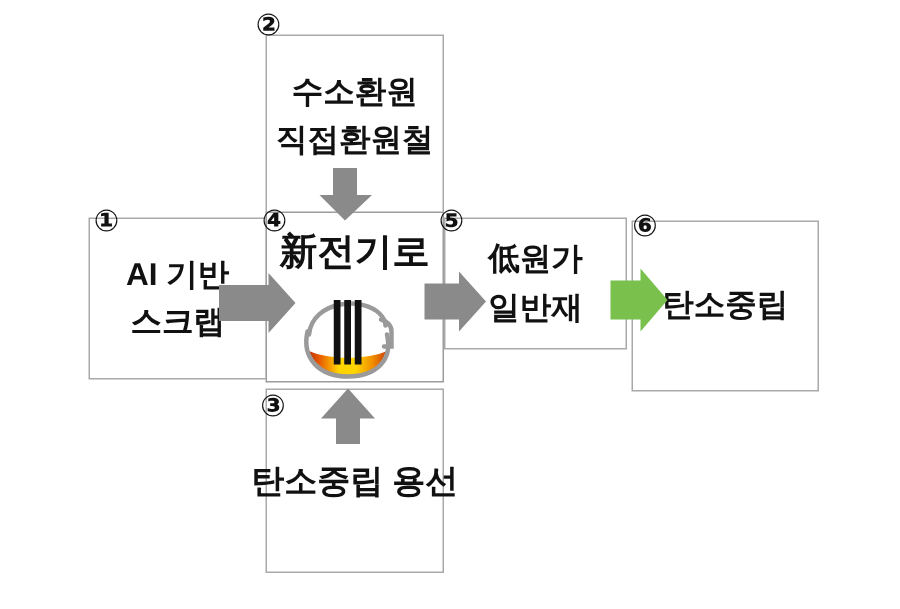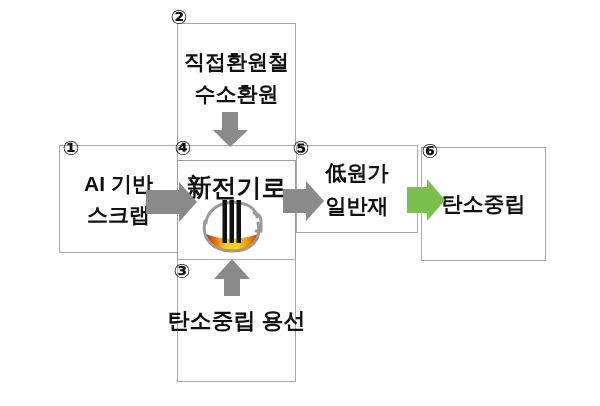--- a/index.html
+++ b/index.html
@@ -9,21 +9,21 @@
   }
   .box {
     position:absolute; box-sizing:border-box; background:#ffffff;
     border:1.5px solid #a9a9a9;
     display:flex; flex-direction:column; align-items:center; justify-content:center;
     text-align:center; font-weight:700; color:#111111;
   }
   .box .line { display:block; white-space:nowrap; }
   #box-dri      { left:177px; top:23px;  width:119px; height:123px; justify-content:flex-start; padding-top:22px; font-size:21px; line-height:32px; }
   #box-scrap    { left:59px;  top:145px; width:119px; height:108px; font-size:21px; line-height:31px; }
-  #box-furnace  { left:177px; top:160px; width:119px; height:114px; justify-content:flex-start; padding-top:11px; font-size:25px; line-height:31px; border-color:#9c9c9c; }
+  #box-furnace  { left:177px; top:141px; width:119px; height:114px; justify-content:flex-start; padding-top:11px; font-size:25px; line-height:31px; border-color:#9c9c9c; }
   #box-general  { left:296px; top:145px; width:122px; height:88px; font-size:21px; line-height:33px; }
   #box-premium  { left:421px; top:147px; width:125px; height:114px; font-size:21px; line-height:34px; }
   #box-molten   { left:177px; top:259px; width:119px; height:123px; font-size:22px; line-height:26px; }
   .circ {
     position:absolute; width:22px; height:22px; line-height:22px; z-index:6;
     text-align:center; font-size:20px; font-weight:700; color:#111111;
   }
   #c1 { left:60px;  top:137px; }
   #c2 { left:168px; top:6px;   }
   #c3 { left:171px; top:260px; }
@@ -32,22 +32,22 @@
   #c6 { left:419px; top:140px; }
   #arrow-layer { position:absolute; left:0; top:0; z-index:5; pointer-events:none; }
   #furnace-icon { position:absolute; left:197px; top:193px; z-index:4; }
 </style>
 </head>
 <body>
 
 <div class="canvas">
 
   <div class="box" id="box-dri">
+    <span class="line">수소환원</span>
     <span class="line">직접환원철</span>
-    <span class="line">수소환원</span>
   </div>
 
   <div class="box" id="box-scrap">
     <span class="line">AI 기반</span>
     <span class="line">스크랩</span>
   </div>
 
   <div class="box" id="box-furnace">
     <span class="line">新전기로</span>
   </div>

